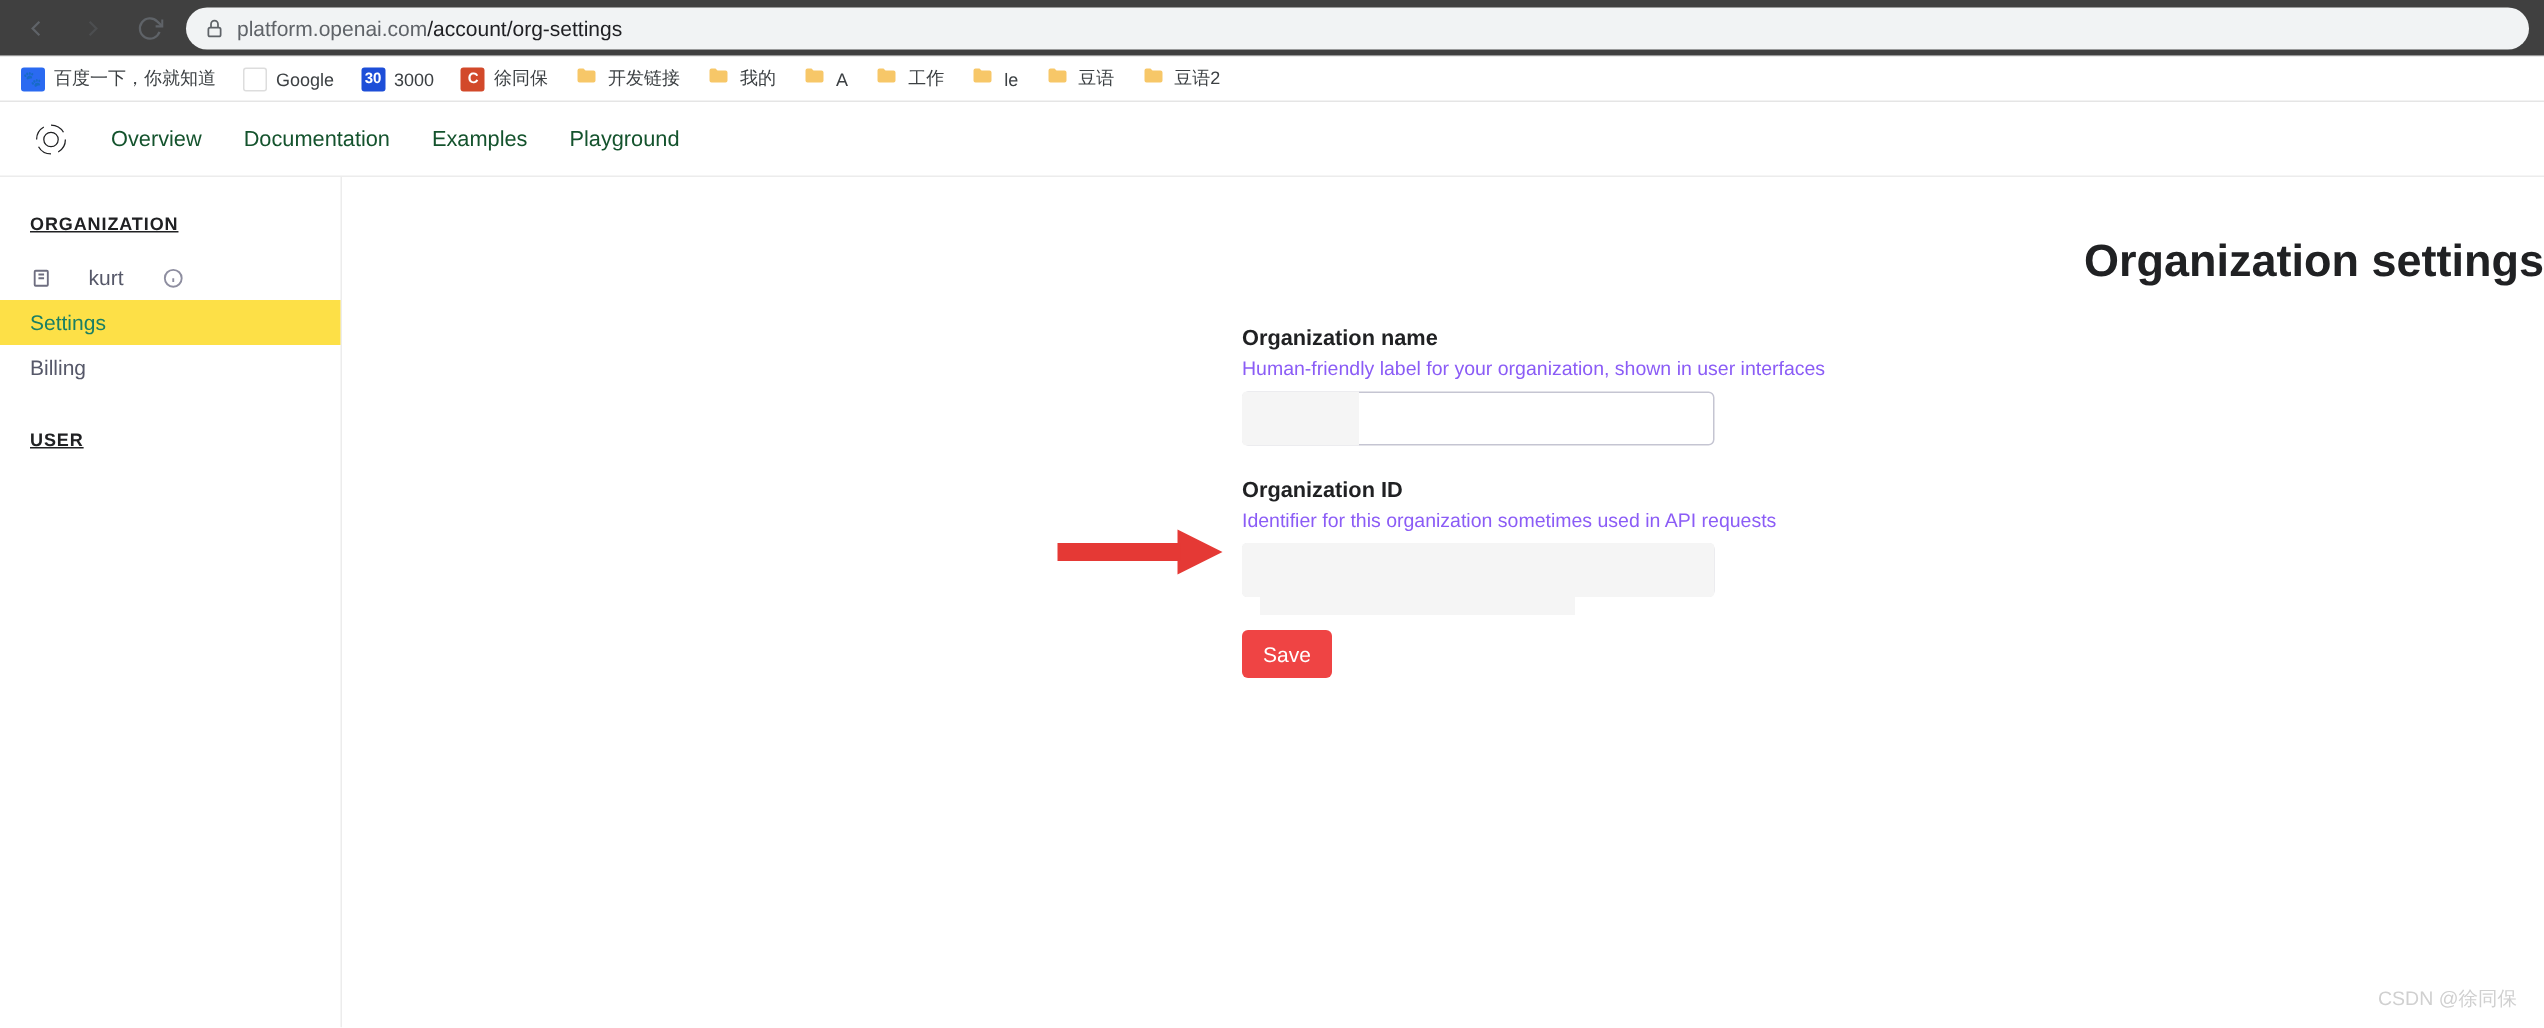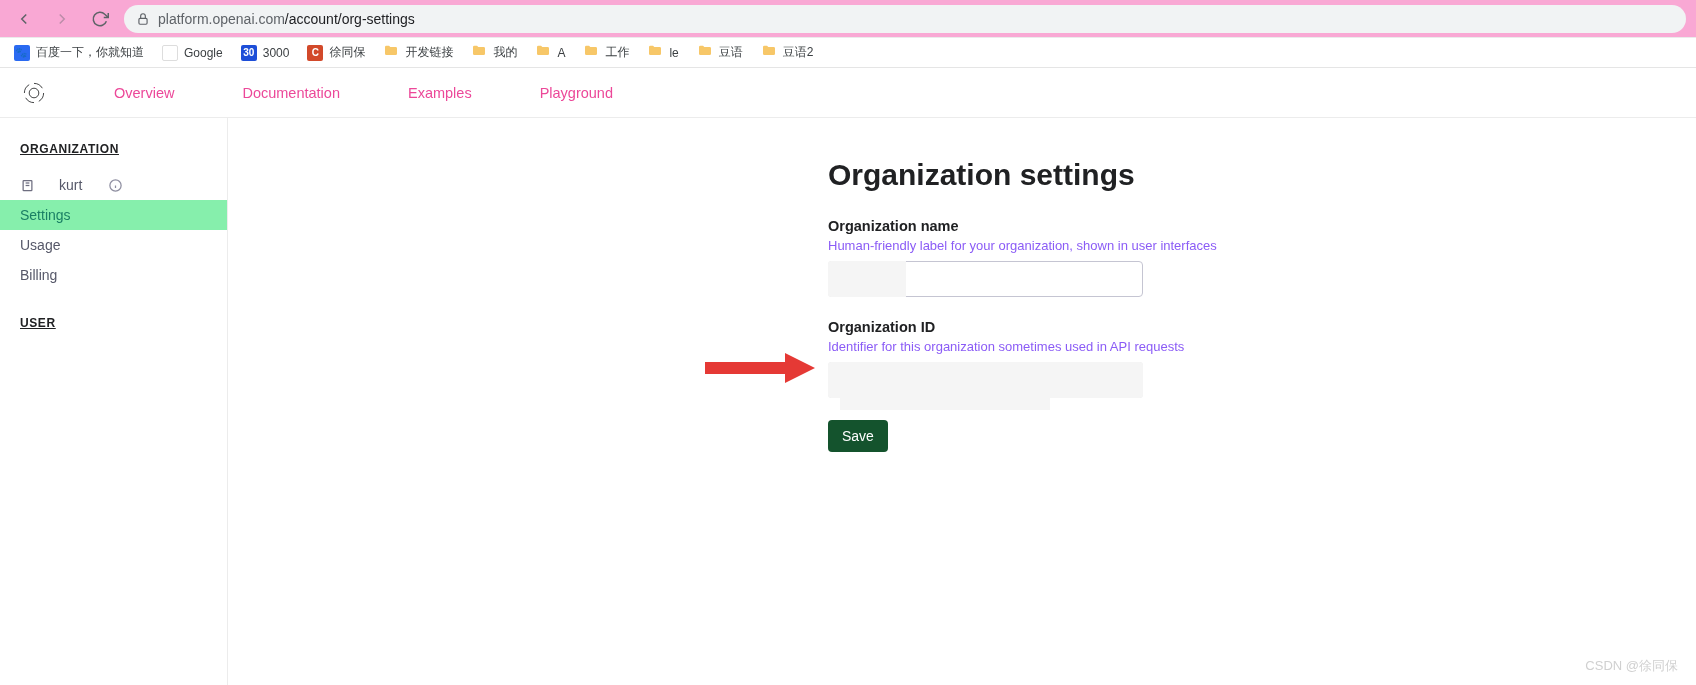--- a/index.html
+++ b/index.html
@@ -1,63 +1,63 @@
 <!DOCTYPE html>
 <html><head>
   <meta charset="utf-8">
   <style>
     * { box-sizing: border-box; margin: 0; padding: 0; }
     body { font-family: -apple-system, BlinkMacSystemFont, "Segoe UI", Helvetica, Arial, sans-serif; background: #fff; color: #202123; width: 1696px; height: 685px; overflow: hidden; position: relative; }
 
     
-    .browser-bar { height: 38px; background: #f9a8d4; display: flex; align-items: center; padding: 0 10px; gap: 10px; border-bottom: 1px solid #ebebeb; }
+    .browser-bar { height: 38px; background: #404040; display: flex; align-items: center; padding: 0 10px; gap: 10px; border-bottom: 1px solid #ebebeb; }
     .nav-btn { width: 28px; height: 28px; display: flex; align-items: center; justify-content: center; color: #5f6368; border-radius: 50%; }
     .nav-btn svg { width: 18px; height: 18px; }
     .url-bar { flex: 1; height: 28px; background: #f1f3f4; border-radius: 14px; display: flex; align-items: center; padding: 0 12px; gap: 8px; color: #5f6368; font-size: 14px; }
     .url-bar .lock { width: 14px; height: 14px; }
     .url-bar .path { color: #202124; }
     .url-bar .domain { color: #5f6368; }
 
     
     .bookmarks { height: 30px; background: #fff; display: flex; align-items: center; padding: 0 14px; gap: 18px; font-size: 12px; color: #3c4043; border-bottom: 1px solid #e5e5e5; }
     .bm { display: flex; align-items: center; gap: 6px; white-space: nowrap; }
     .bm .fav { width: 16px; height: 16px; border-radius: 2px; display: inline-flex; align-items: center; justify-content: center; font-size: 10px; font-weight: 700; color: #fff; }
     .fav-baidu { background: #2a6af1; }
     .fav-g { background: #fff; border: 1px solid #ddd; color: #333; }
     .fav-red { background: #1d4ed8; }
     .fav-c { background: #d2492a; }
     .fav-folder svg { width: 16px; height: 16px; fill: #f7c768; }
 
     
     .app-nav { height: 50px; display: flex; align-items: center; padding: 0 22px; gap: 28px; color: #6e6e80; font-size: 14.5px; border-bottom: 1px solid #ececec; }
     .logo { width: 24px; height: 24px; }
-    .app-nav a { color: #ec4899; cursor: pointer; margin-left: 40px; }
+    .app-nav a { color: #14532d; cursor: pointer; }
 
     
     .body-wrap { display: flex; height: calc(100% - 118px); }
     .sidebar { width: 228px; border-right: 1px solid #ececec; padding: 24px 0; font-size: 14px; }
     .sb-title { font-size: 12px; font-weight: 700; letter-spacing: 0.6px; color: #202123; padding: 0 20px 14px; text-decoration: underline; }
     .sb-item { display: flex; align-items: center; gap: 24px; padding: 7px 20px; color: #565869; cursor: pointer; }
-    .sb-item.active { background: #86efac; color: #1a7f64; font-weight: 500; }
+    .sb-item.active { background: #fde047; color: #1a7f64; font-weight: 500; }
     .sb-kurt svg.org { width: 15px; height: 15px; stroke: #6e6e80; }
     .sb-kurt svg.info { width: 15px; height: 15px; stroke: #8e8ea0; margin-left: 2px; }
     .sb-gap { height: 26px; }
 
     
     .main { flex: 1; padding: 40px 0 0 600px; position: relative; }
-    .page-title { font-size: 30px; font-weight: 700; color: #202123; margin-bottom: 26px; }
+    .page-title { font-size: 30px; font-weight: 700; color: #202123; margin-bottom: 26px; text-align: right; }
     .field { margin-bottom: 22px; }
     .field-label { font-size: 14.5px; font-weight: 700; color: #202123; margin-bottom: 4px; }
     .field-desc { font-size: 13px; color: #8b5cf6; margin-bottom: 8px; }
     .field-input { width: 315px; height: 36px; border: 1px solid #c5c5d2; border-radius: 4px; padding: 0 10px; font-size: 14px; }
     .redact-wrap { position: relative; width: 315px; }
     .redact-left { position: absolute; left: 0; top: 0; height: 36px; width: 78px; background: #f5f5f5; border-radius: 3px 0 0 3px; z-index: 2; }
     .redact-full { position: absolute; left: 0; top: 0; height: 36px; width: 315px; background: #f5f5f5; border-radius: 3px; z-index: 2; }
     .redact-below { position: absolute; left: 12px; top: 36px; height: 12px; width: 210px; background: #f5f5f5; z-index: 2; }
-    .save-btn { background: #14532d; color: #fff; border: none; border-radius: 4px; padding: 8px 14px; font-size: 14px; font-weight: 500; cursor: pointer; }
+    .save-btn { background: #ef4444; color: #fff; border: none; border-radius: 4px; padding: 8px 14px; font-size: 14px; font-weight: 500; cursor: pointer; }
 
     
     .arrow { position: absolute; left: 472px; top: 225px; }
 
     
     .watermark { position: absolute; right: 18px; bottom: 10px; font-size: 13px; color: #d0d0d0; }
   </style>
 </head>
 <body>
 
@@ -169,21 +169,20 @@
           <line x1="9" y1="12" x2="15" y2="12"></line>
         </svg>
       <span>kurt</span>
       <svg class="info" viewBox="0 0 24 24" fill="none" stroke-width="2">
           <circle cx="12" cy="12" r="9"></circle>
           <line x1="12" y1="8" x2="12" y2="8"></line>
           <line x1="12" y1="12" x2="12" y2="16"></line>
         </svg>
     </div>
     <div class="sb-item active">Settings</div>
-    <div class="sb-item">Usage</div>
     <div class="sb-item">Billing</div>
     <div class="sb-gap"></div>
     <div class="sb-title">USER</div>
   </div>
 
   <div class="main">
     <h1 class="page-title">Organization settings</h1>
 
     <div class="field">
       <div class="field-label">Organization name</div>

